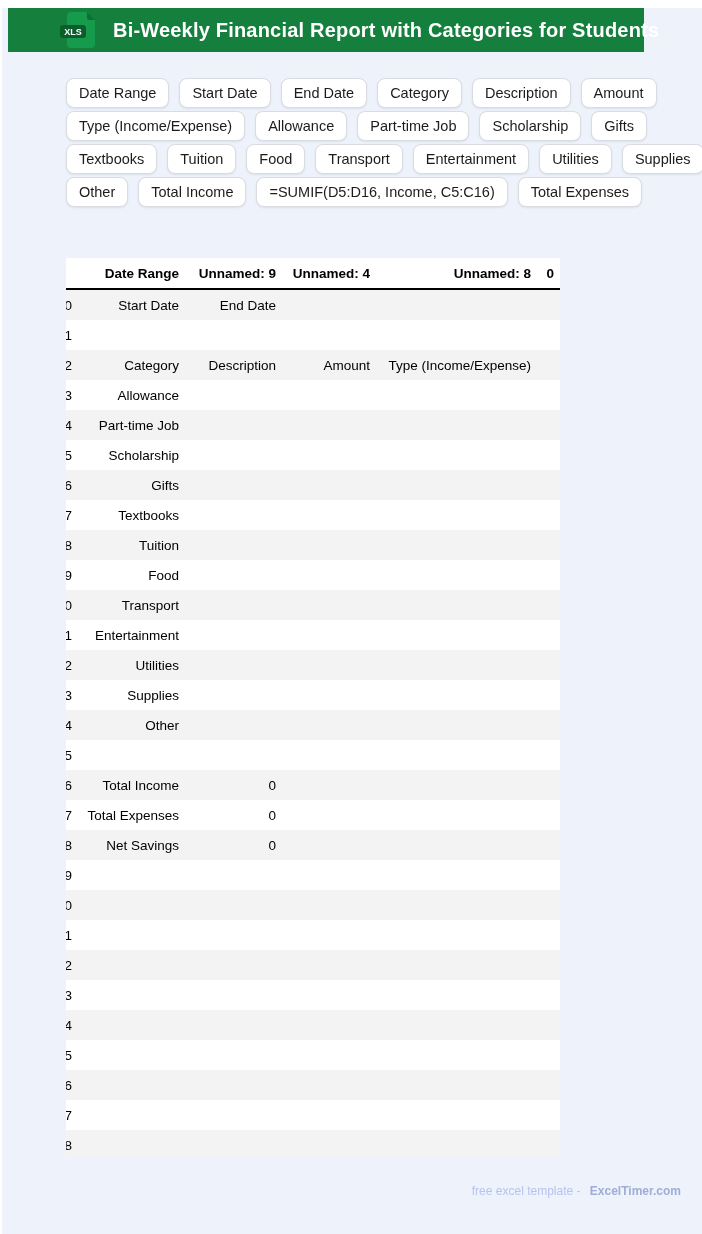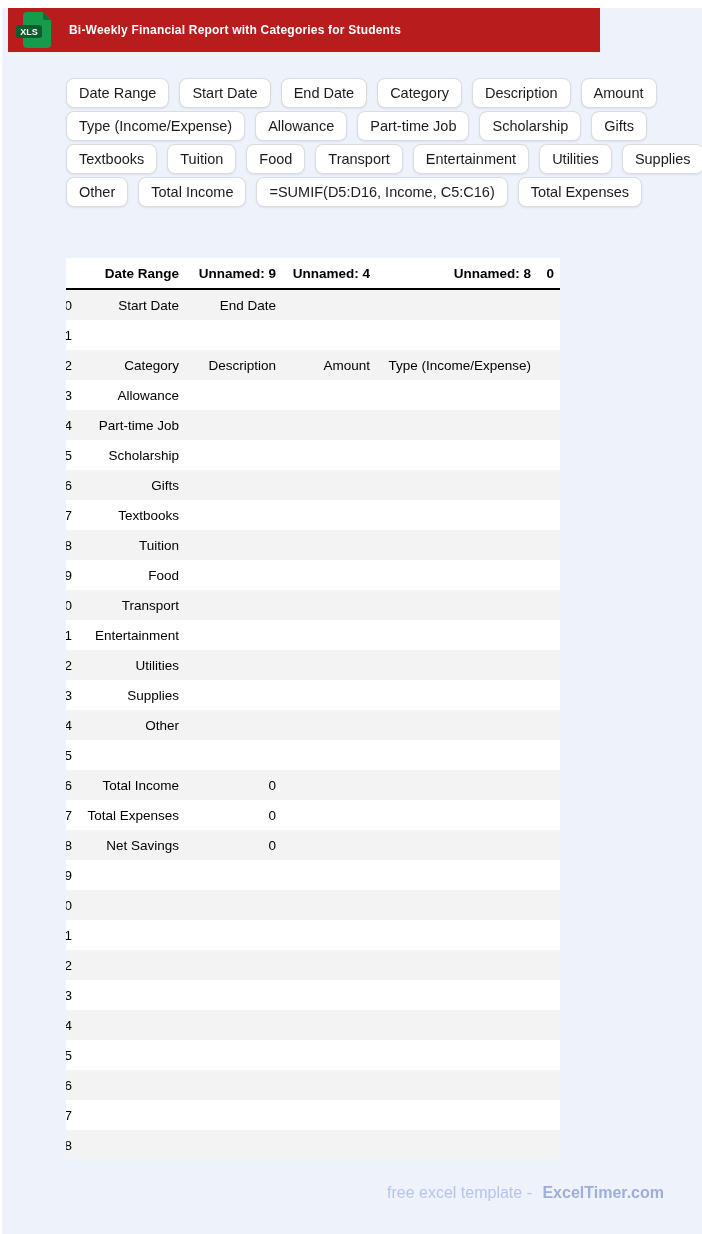--- a/index.html
+++ b/index.html
@@ -8,27 +8,27 @@
     background:#ffffff;
     font-family:"Liberation Sans",sans-serif;
   }
   .page-bg{
     position:absolute;left:2px;top:8px;right:0;bottom:0;
     background:#edf2fb;
   }
   
   .app-header{
     position:absolute;left:8px;top:8px;width:592px;height:44px;
-    background:#b91c1c;display:flex;align-items:center;
+    background:#15803d;display:flex;align-items:center;padding-left:44px;
   }
   .file-icon{
     position:relative;width:30px;height:36px;margin-left:15px;flex:0 0 auto;
   }
   .app-title{
-    color:#ffffff;font-size:12px;font-weight:bold;margin-left:16px;
+    color:#ffffff;font-size:20px;font-weight:bold;margin-left:16px;
     letter-spacing:0.2px;white-space:nowrap;
   }
   
   .chips{
     position:absolute;left:66px;top:78px;width:600px;
   }
   .chip-row{display:flex;margin-bottom:2px;}
   .chip{
     background:#ffffff;border:1px solid #d9dce1;border-radius:8px;
     box-shadow:0 1px 2px rgba(60,70,90,0.10);
@@ -48,21 +48,21 @@
   table.sheet th,table.sheet td{
     padding:0 6px 0 0;text-align:right;height:30px;
     overflow:hidden;white-space:nowrap;
   }
   table.sheet th{font-weight:bold;border-bottom:2px solid #000;background:#fff;}
   table.sheet td.idx,table.sheet th.idx{padding-right:0;}
   table.sheet tbody tr:nth-child(odd){background:#f3f3f3;}
   table.sheet tbody tr:nth-child(even){background:#ffffff;}
   
   .footer{
-    position:absolute;right:38px;top:1184px;font-size:16px;white-space:nowrap;
+    position:absolute;right:21px;top:1184px;font-size:12px;white-space:nowrap;
   }
   .footer .prefix{color:#b7c3ef;font-weight:normal;}
   .footer .brand{color:#9fadd8;font-weight:bold;margin-left:6px;}
 </style>
 </head>
 <body>
 
 <div class="page-bg"></div>
 
 <div class="app-header">

